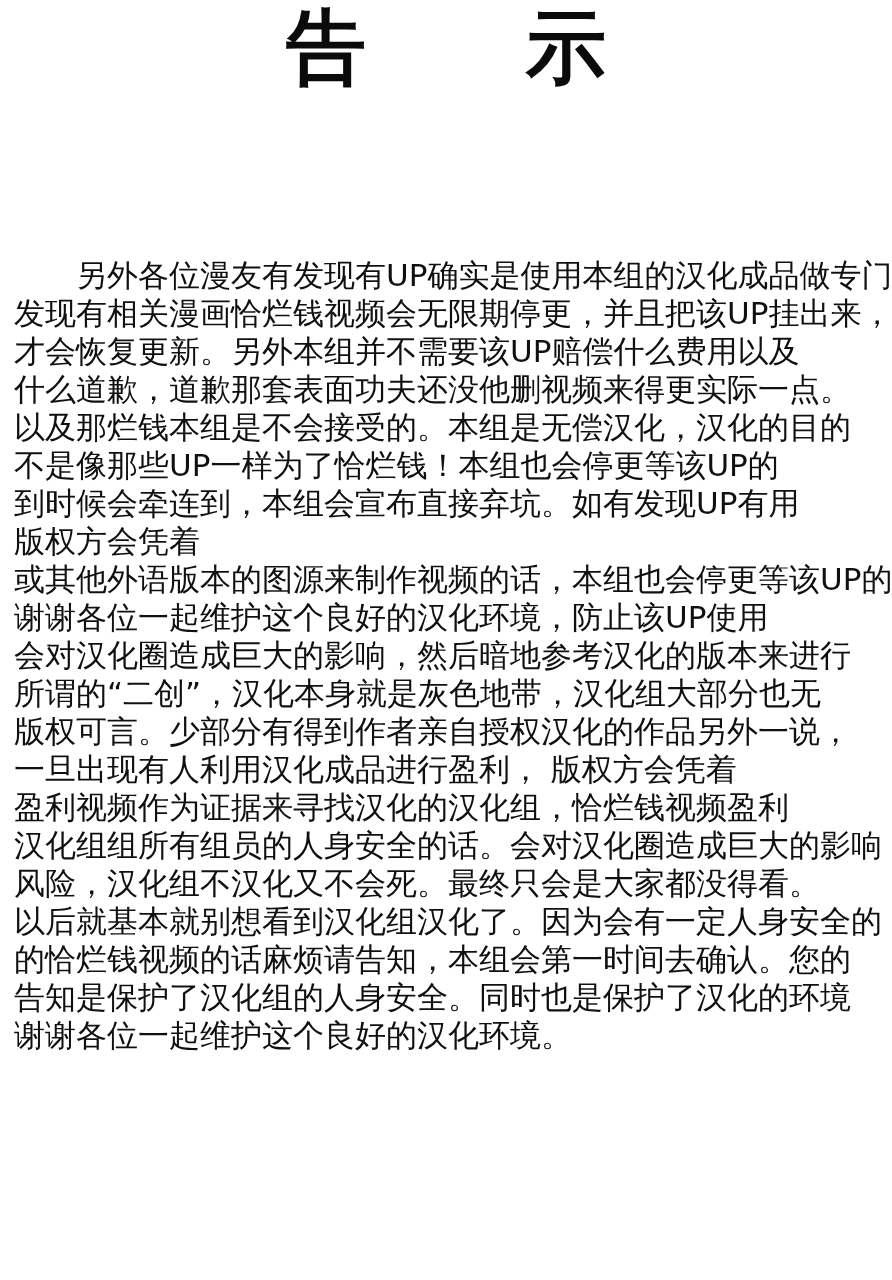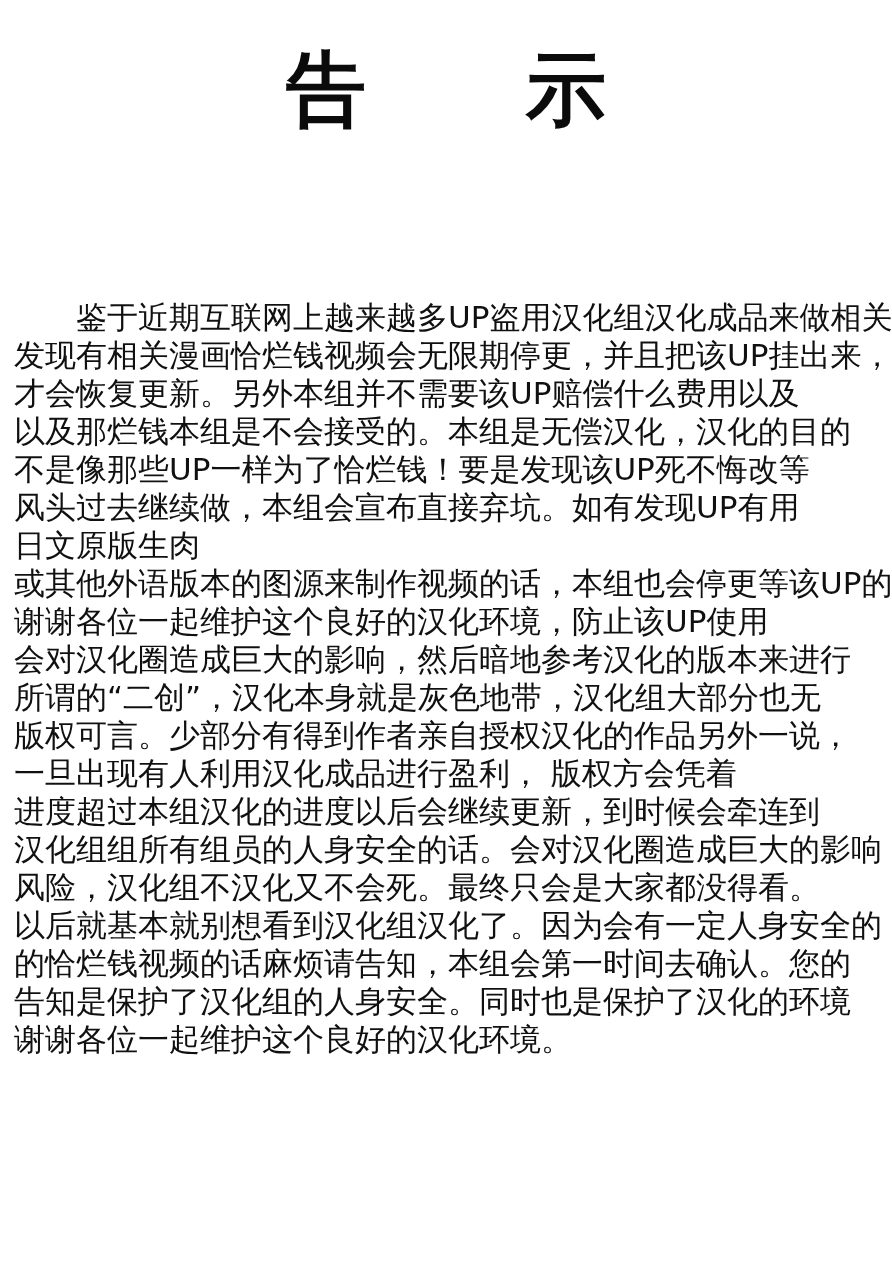--- a/index.html
+++ b/index.html
@@ -10,22 +10,21 @@
   .page {
     position: relative;
     width: 892px;
     height: 1280px;
     background: #ffffff;
     overflow: hidden;
     font-family: "DejaVu Sans", "Liberation Sans", sans-serif;
     color: #0d0d0d;
   }
   .title {
-    margin: 0;
-    padding-top: 50px;
+    margin: 8px;
     text-align: center;
     font-size: 80px;
     line-height: 1;
     font-weight: 900;
     white-space: pre;
     color: #0b0b0b;
   }
   .body-block {
     margin-top: 168px;
     padding-left: 14px;
@@ -43,34 +42,35 @@
     text-indent: 2em;
   }
 </style>
 </head>
 <body>
 
 <div class="page">
   <h1 class="title">告　　示</h1>
 
   <div class="body-block">
-    <div class="line indent">鉴于近期互联网上越来越多UP盗用汉化组汉化成品来做相关</div>
+    <div class="line indent">另外各位漫友有发现有UP确实是使用本组的汉化成品做专门</div>
     <div class="line">发现有相关漫画恰烂钱视频会无限期停更，并且把该UP挂出来，</div>
     <div class="line">才会恢复更新。另外本组并不需要该UP赔偿什么费用以及</div>
+    <div class="line">什么道歉，道歉那套表面功夫还没他删视频来得更实际一点。</div>
     <div class="line">以及那烂钱本组是不会接受的。本组是无偿汉化，汉化的目的</div>
-    <div class="line">不是像那些UP一样为了恰烂钱！要是发现该UP死不悔改等</div>
-    <div class="line">风头过去继续做，本组会宣布直接弃坑。如有发现UP有用</div>
-    <div class="line">日文原版生肉</div>
+    <div class="line">不是像那些UP一样为了恰烂钱！本组也会停更等该UP的</div>
+    <div class="line">到时候会牵连到，本组会宣布直接弃坑。如有发现UP有用</div>
+    <div class="line">版权方会凭着</div>
     <div class="line">或其他外语版本的图源来制作视频的话，本组也会停更等该UP的</div>
     <div class="line">谢谢各位一起维护这个良好的汉化环境，防止该UP使用</div>
     <div class="line">会对汉化圈造成巨大的影响，然后暗地参考汉化的版本来进行</div>
     <div class="line">所谓的“二创”，汉化本身就是灰色地带，汉化组大部分也无</div>
     <div class="line">版权可言。少部分有得到作者亲自授权汉化的作品另外一说，</div>
     <div class="line">一旦出现有人利用汉化成品进行盈利， 版权方会凭着</div>
-    <div class="line">进度超过本组汉化的进度以后会继续更新，到时候会牵连到</div>
+    <div class="line">盈利视频作为证据来寻找汉化的汉化组，恰烂钱视频盈利</div>
     <div class="line">汉化组组所有组员的人身安全的话。会对汉化圈造成巨大的影响，</div>
     <div class="line">风险，汉化组不汉化又不会死。最终只会是大家都没得看。</div>
     <div class="line">以后就基本就别想看到汉化组汉化了。因为会有一定人身安全的</div>
     <div class="line">的恰烂钱视频的话麻烦请告知，本组会第一时间去确认。您的</div>
     <div class="line">告知是保护了汉化组的人身安全。同时也是保护了汉化的环境</div>
     <div class="line">谢谢各位一起维护这个良好的汉化环境。</div>
   </div>
 </div>
 
 </body></html>

